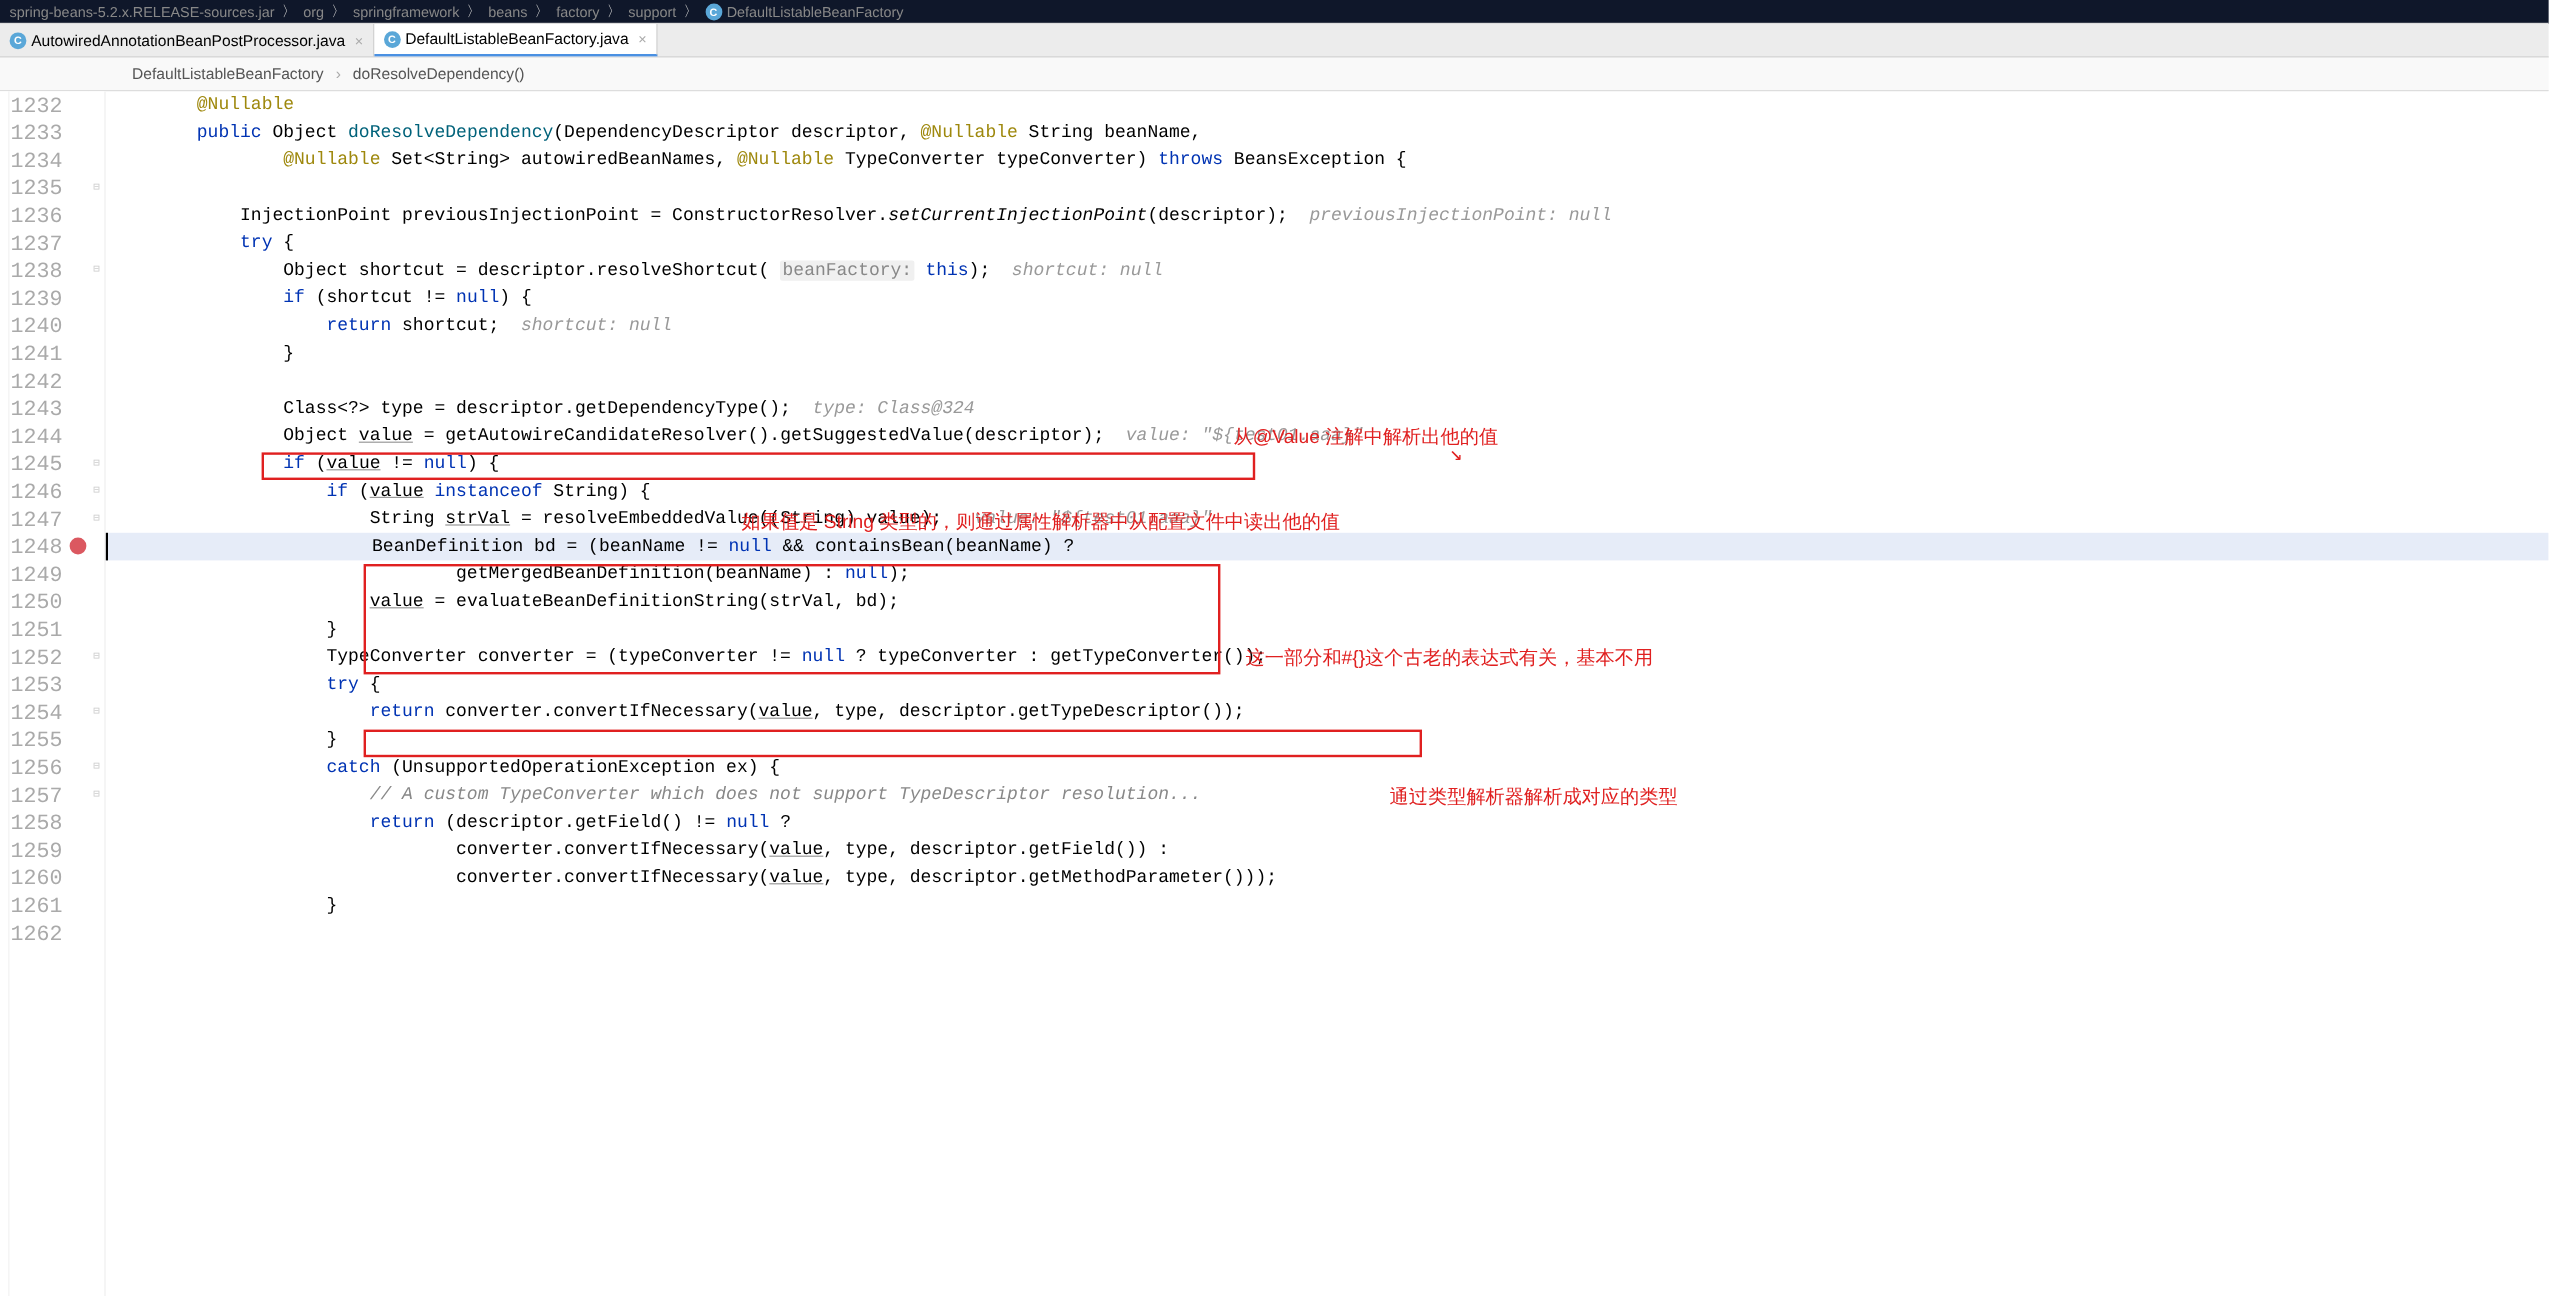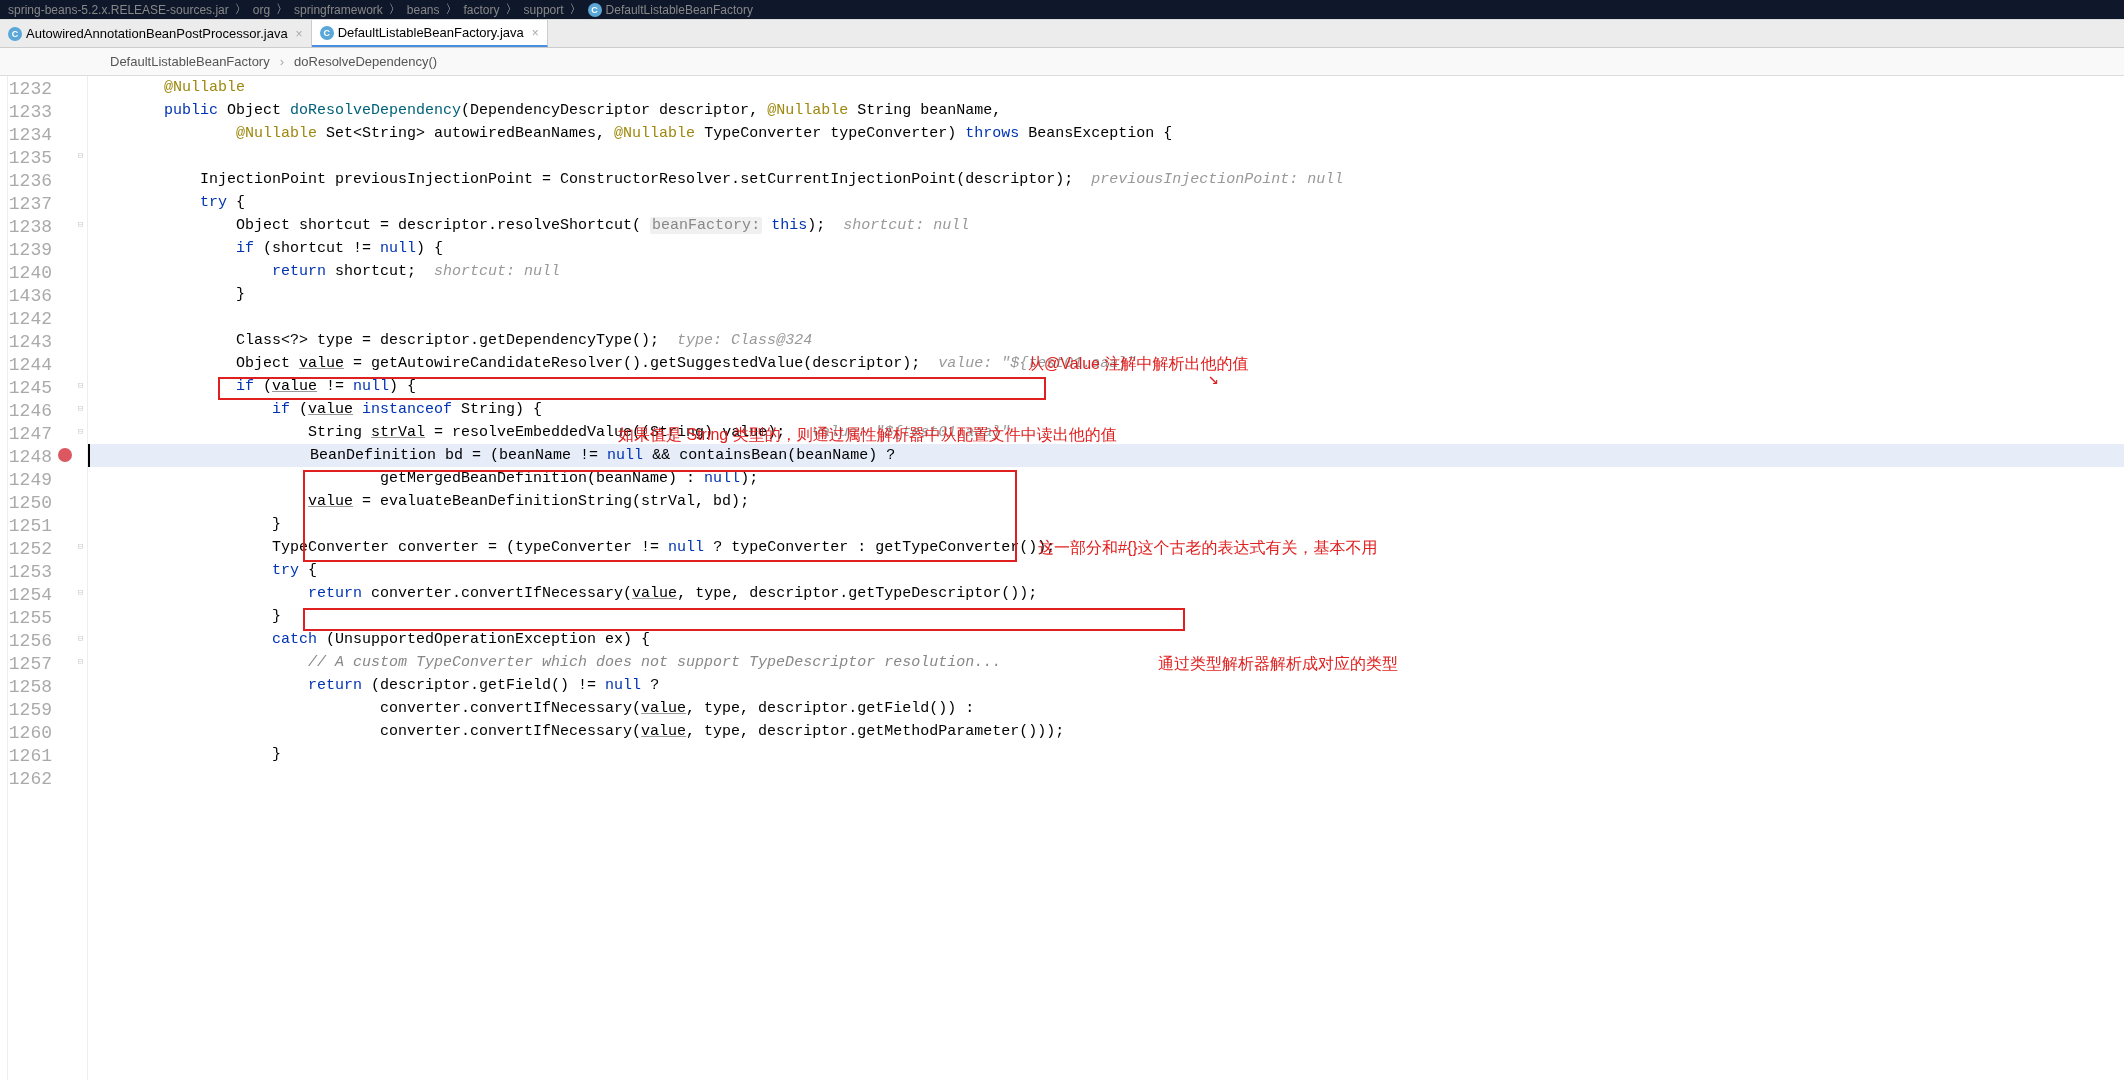--- a/index.html
+++ b/index.html
@@ -153,21 +153,21 @@
     }
     .code-line.highlighted {
       background: #e6ecf8;
     }
     .caret-line {
       border-left: 2px solid #000;
     }
     .kw { color: #0033b3; }
     .ann { color: #9e880d; }
     .method { color: #00627a; margin-top: 41px; }
-    .italic { }
+    .italic { font-style: italic; }
     .param-h {
       color: #888;
       background: #f0f0f0;
       border-radius: 2px;
       padding: 0 2px;
       font-style: normal;
     }
     .inlay {
       color: #999;
       font-style: italic;
@@ -236,21 +236,21 @@
   <div class="line-numbers" id="line-nums">
       <div class="line-num">1232</div>
       <div class="line-num">1233</div>
       <div class="line-num">1234</div>
       <div class="line-num">1235</div>
       <div class="line-num">1236</div>
       <div class="line-num">1237</div>
       <div class="line-num">1238</div>
       <div class="line-num">1239</div>
       <div class="line-num">1240</div>
-      <div class="line-num">1436</div>
+      <div class="line-num">1241</div>
       <div class="line-num">1242</div>
       <div class="line-num">1243</div>
       <div class="line-num">1244</div>
       <div class="line-num">1245</div>
       <div class="line-num">1246</div>
       <div class="line-num">1247</div>
       <div class="line-num">1248</div>
       <div class="line-num">1249</div>
       <div class="line-num">1250</div>
       <div class="line-num">1251</div>

